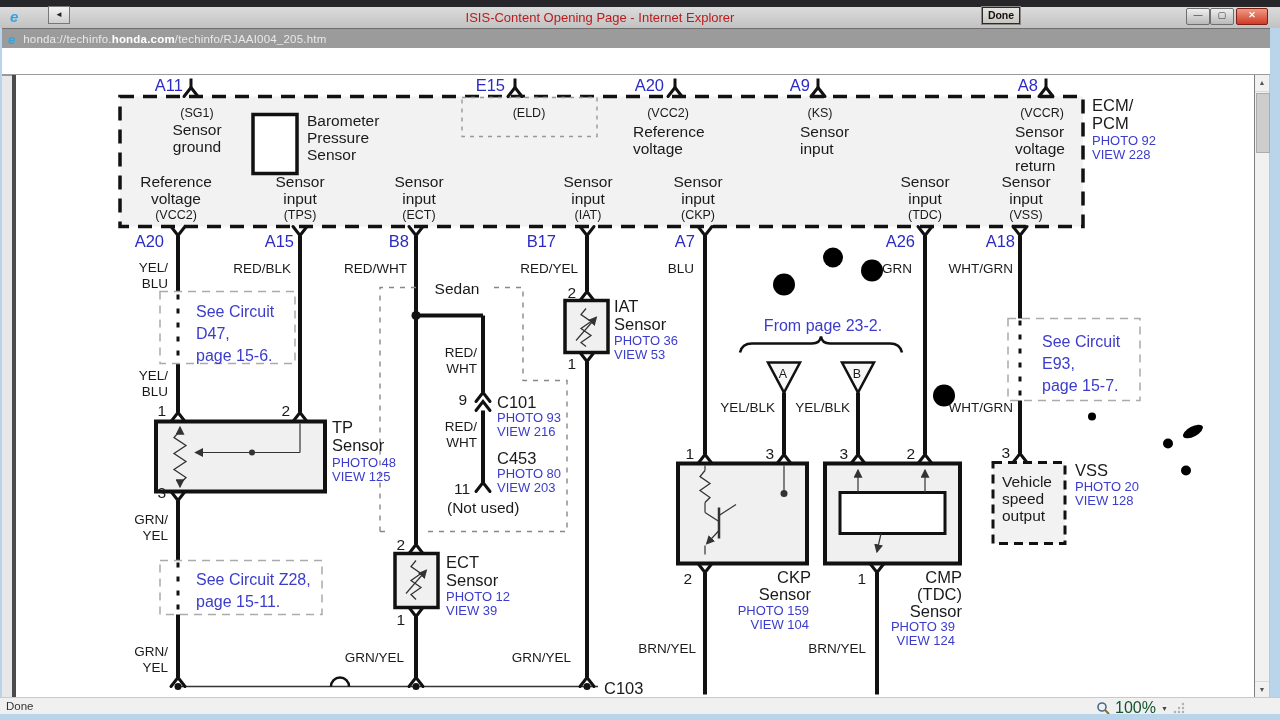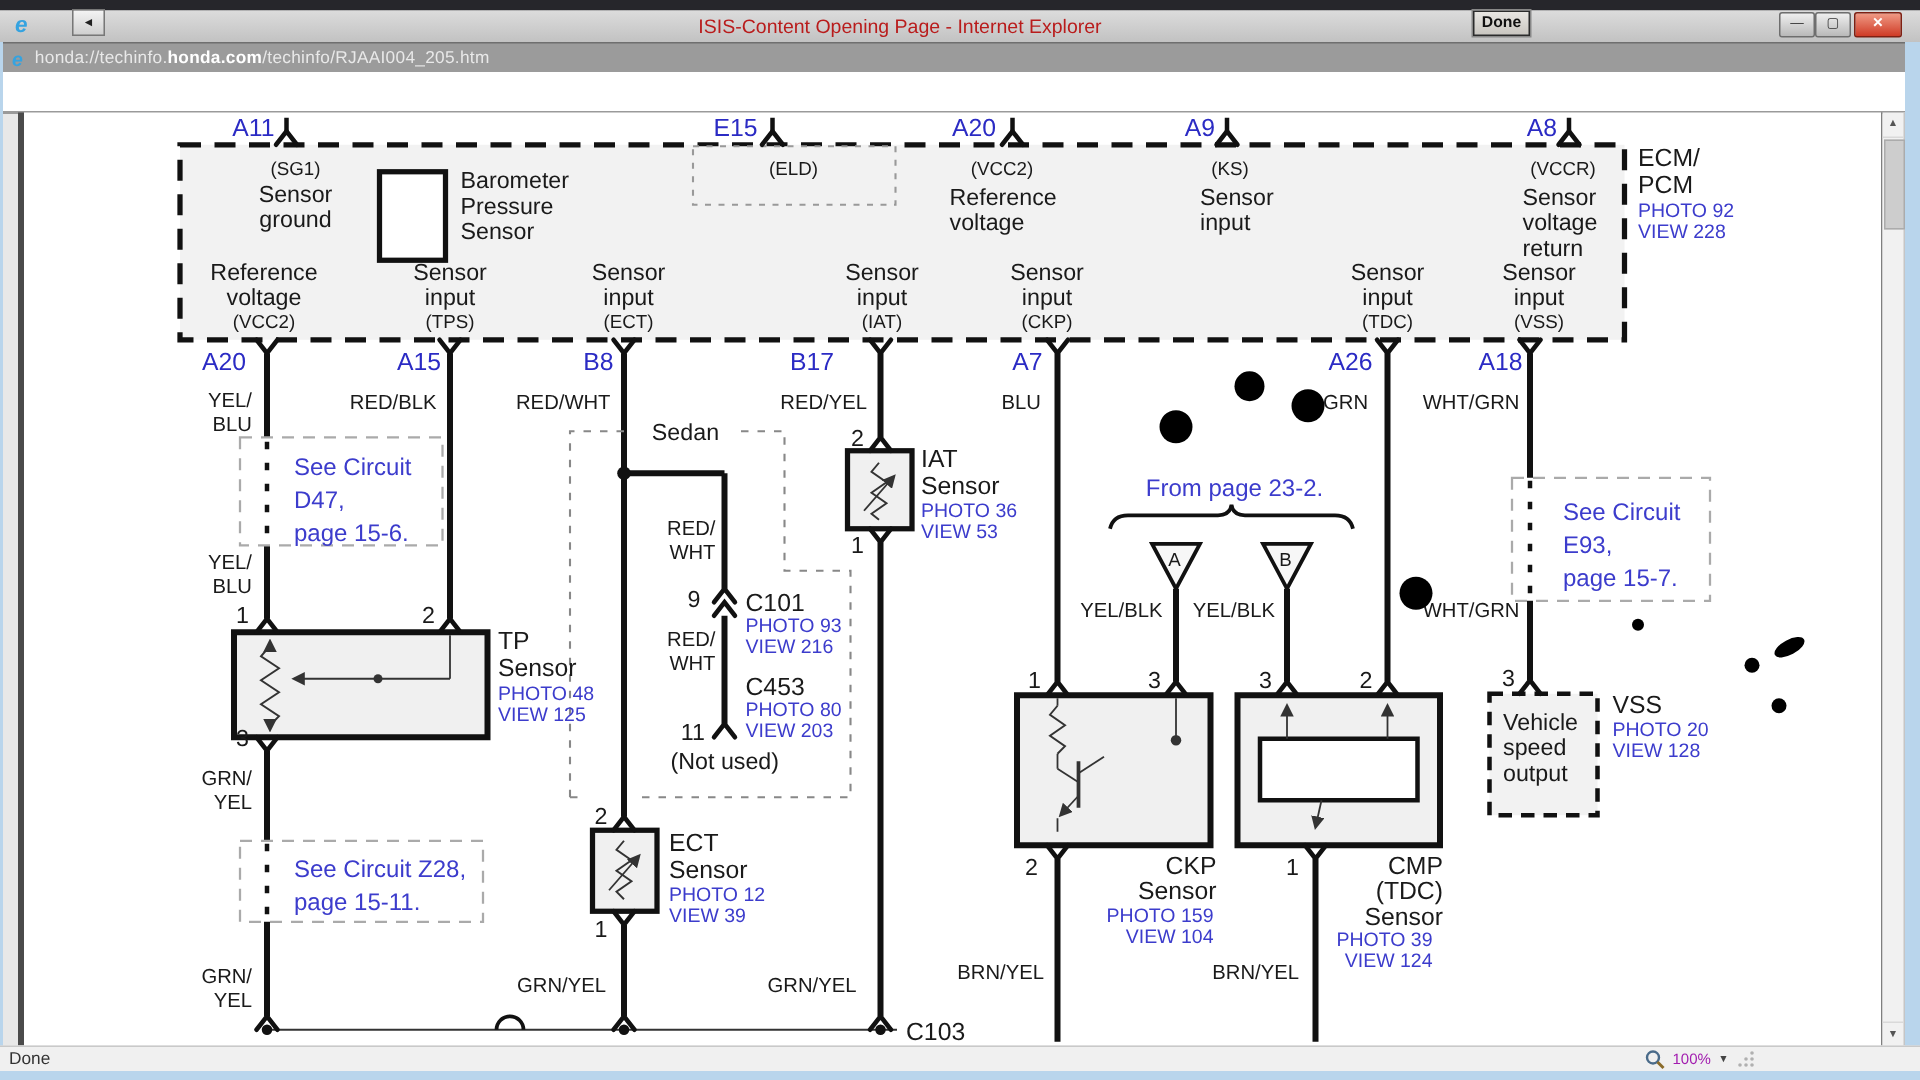--- a/index.html
+++ b/index.html
@@ -48,21 +48,21 @@
   .sb-down{top:606px;border-top:1px solid #d9d9d9;}
   .sb-thumb{left:1px;top:18px;width:12px;height:58px;background:#cdcdcd;border:1px solid #ababab;}
   .rightedge{left:1270px;top:28px;width:10px;height:692px;background:#b9d5ec;}
   .leftblue{left:0;top:28px;width:2px;height:692px;background:#b9d5ec;}
 
   
   .statusbar{left:0;top:697px;width:1280px;height:17px;background:#f0f0f0;
              border-top:1px solid #c9c9c9;}
   .status-text{left:6px;top:2px;font-size:11.5px;color:#333;}
   .zoomctl{left:1096px;top:699px;display:flex;align-items:center;gap:5px;}
-  .zoom-text{font-size:10px;color:#a21caf;}
+  .zoom-text{font-size:16px;color:#14532d;}
   .zoom-caret{font-size:7px;color:#444;}
   .bottomedge{left:0;top:714px;width:1280px;height:6px;background:#b9d5ec;}
 
   
   text{font-family:"Liberation Sans",sans-serif;fill:#1a1a1a;}
   .pin  {font-size:16.5px;fill:#2b2bc4;}
   .lbl  {font-size:15.5px;}
   .sm   {font-size:12.5px;}
   .num  {font-size:15.5px;}
   .name {font-size:16.5px;}

